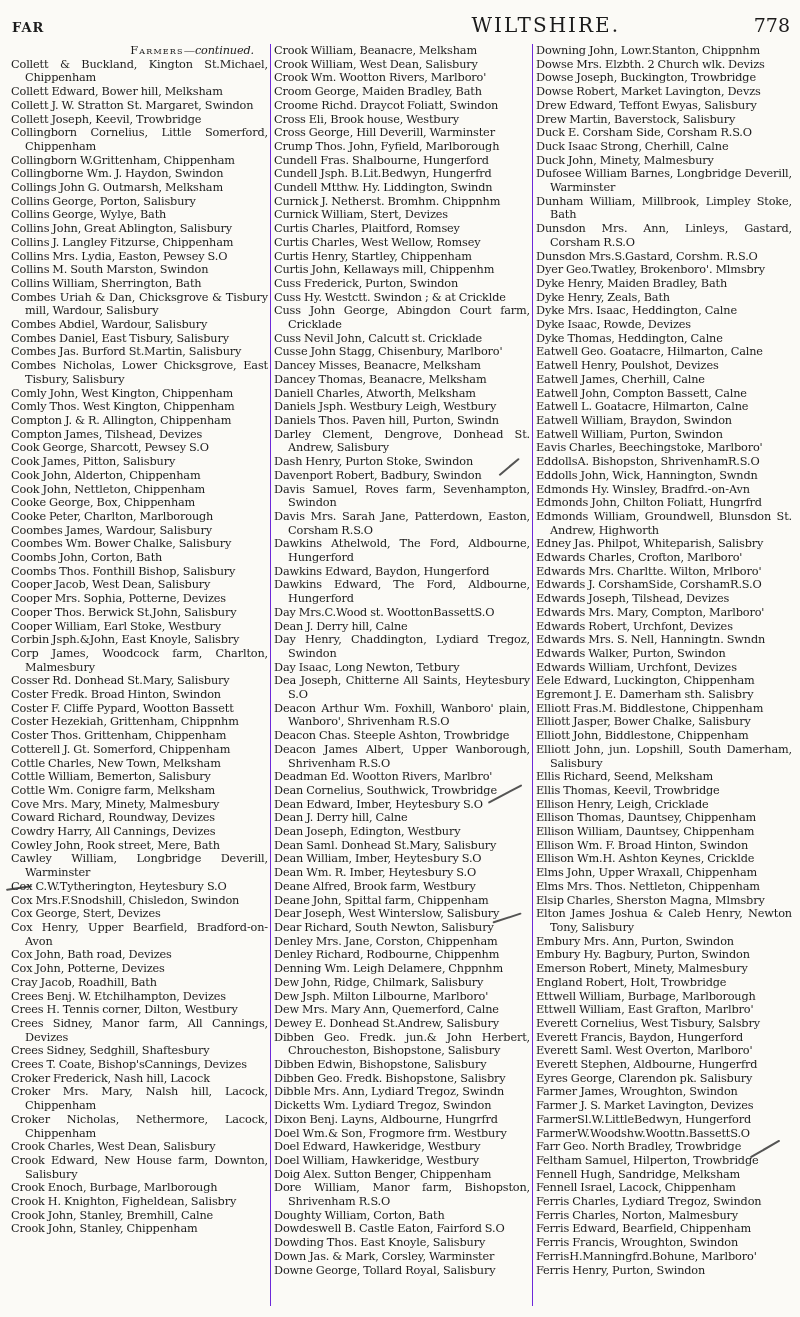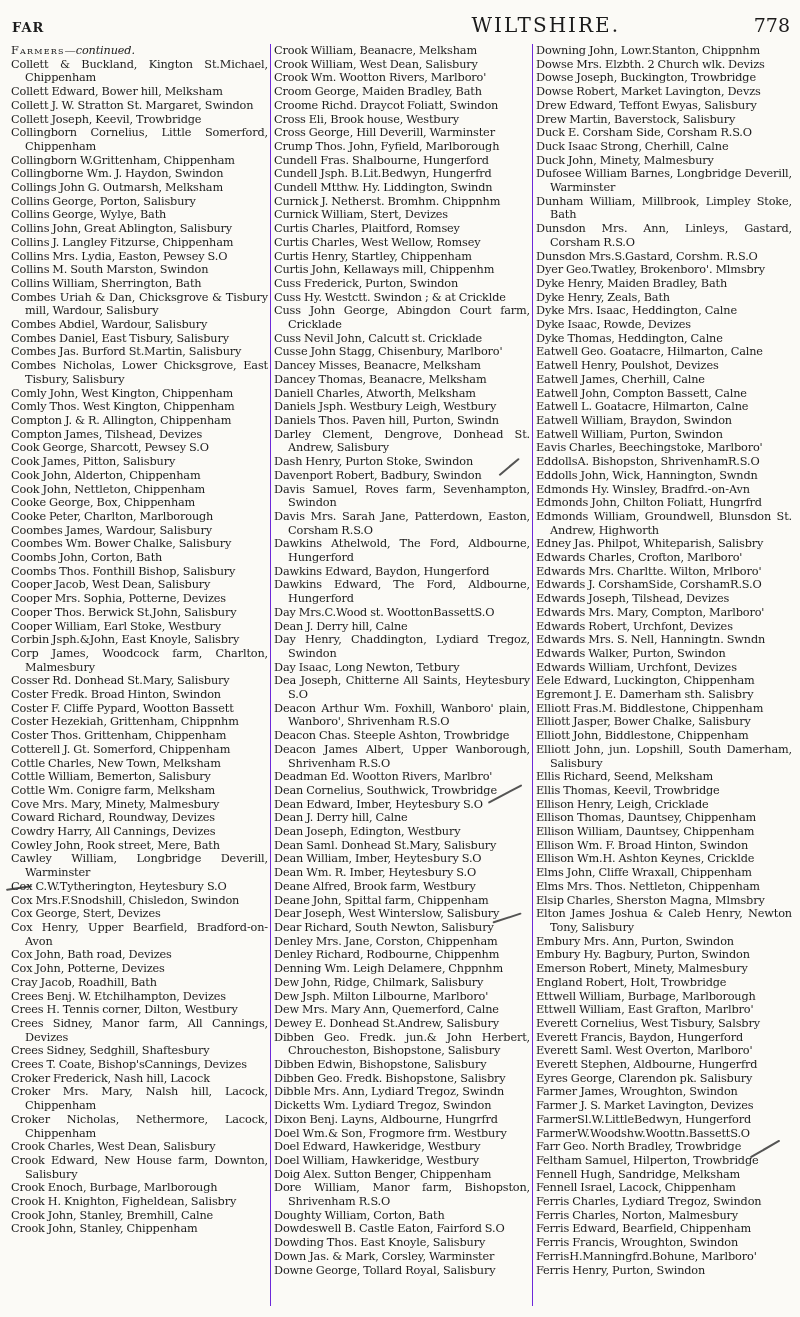--- a/index.html
+++ b/index.html
@@ -49,21 +49,21 @@
     padding:0 2px 0 3px;
     font-size:11.3px;
     line-height:13.7px;
     letter-spacing:-0.15px;
     text-align:justify;
   }
   .col + .col{
     border-left:1px solid #6d28d9;
   }
   .section-heading{
-    text-align:left;
+    text-align:right;
     padding-right:14px;
   }
   .sh-caps{
     font-variant:small-caps;
     letter-spacing:1.2px;
   }
   .sh-cont{font-style:italic;}
   .entry{
     padding-left:14px;
     text-indent:-14px;
@@ -306,21 +306,21 @@
           <div class="entry">Elliott Jasper, Bower Chalke, Salisbury</div>
           <div class="entry">Elliott John, Biddlestone, Chippenham</div>
           <div class="entry">Elliott John, jun. Lopshill, South Damerham, Salisbury</div>
           <div class="entry">Ellis Richard, Seend, Melksham</div>
           <div class="entry">Ellis Thomas, Keevil, Trowbridge</div>
           <div class="entry">Ellison Henry, Leigh, Cricklade</div>
           <div class="entry">Ellison Thomas, Dauntsey, Chippenham</div>
           <div class="entry">Ellison William, Dauntsey, Chippenham</div>
           <div class="entry">Ellison Wm. F. Broad Hinton, Swindon</div>
           <div class="entry">Ellison Wm.H. Ashton Keynes, Cricklde</div>
-          <div class="entry">Elms John, Cliffe Wraxall, Chippenham</div>
+          <div class="entry">Elms John, Upper Wraxall, Chippenham</div>
           <div class="entry">Elms Mrs. Thos. Nettleton, Chippenham</div>
           <div class="entry">Elsip Charles, Sherston Magna, Mlmsbry</div>
           <div class="entry">Elton James Joshua &amp; Caleb Henry, Newton Tony, Salisbury</div>
           <div class="entry">Embury Mrs. Ann, Purton, Swindon</div>
           <div class="entry">Embury Hy. Bagbury, Purton, Swindon</div>
           <div class="entry">Emerson Robert, Minety, Malmesbury</div>
           <div class="entry">England Robert, Holt, Trowbridge</div>
           <div class="entry">Ettwell William, Burbage, Marlborough</div>
           <div class="entry">Ettwell William, East Grafton, Marlbro'</div>
           <div class="entry">Everett Cornelius, West Tisbury, Salsbry</div>

